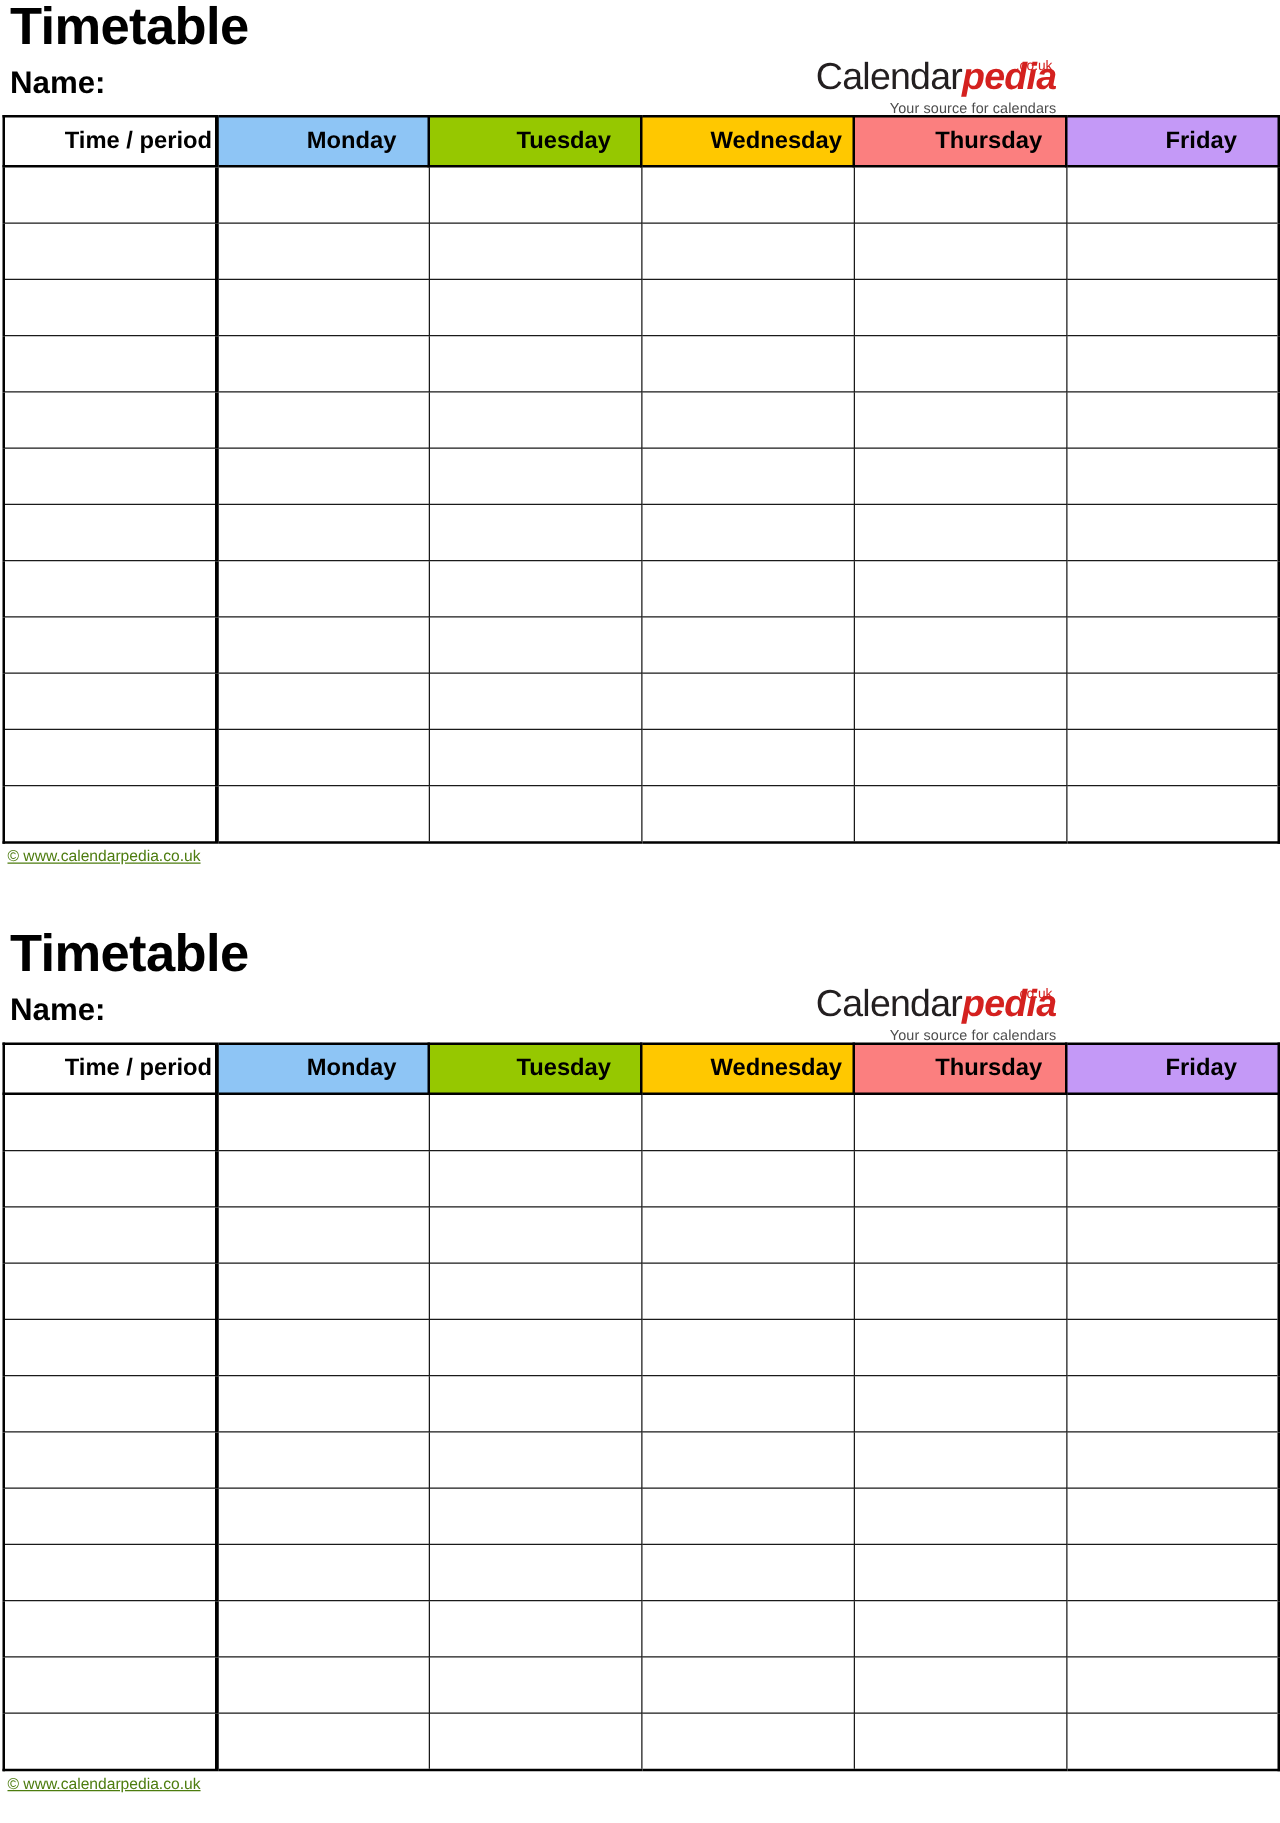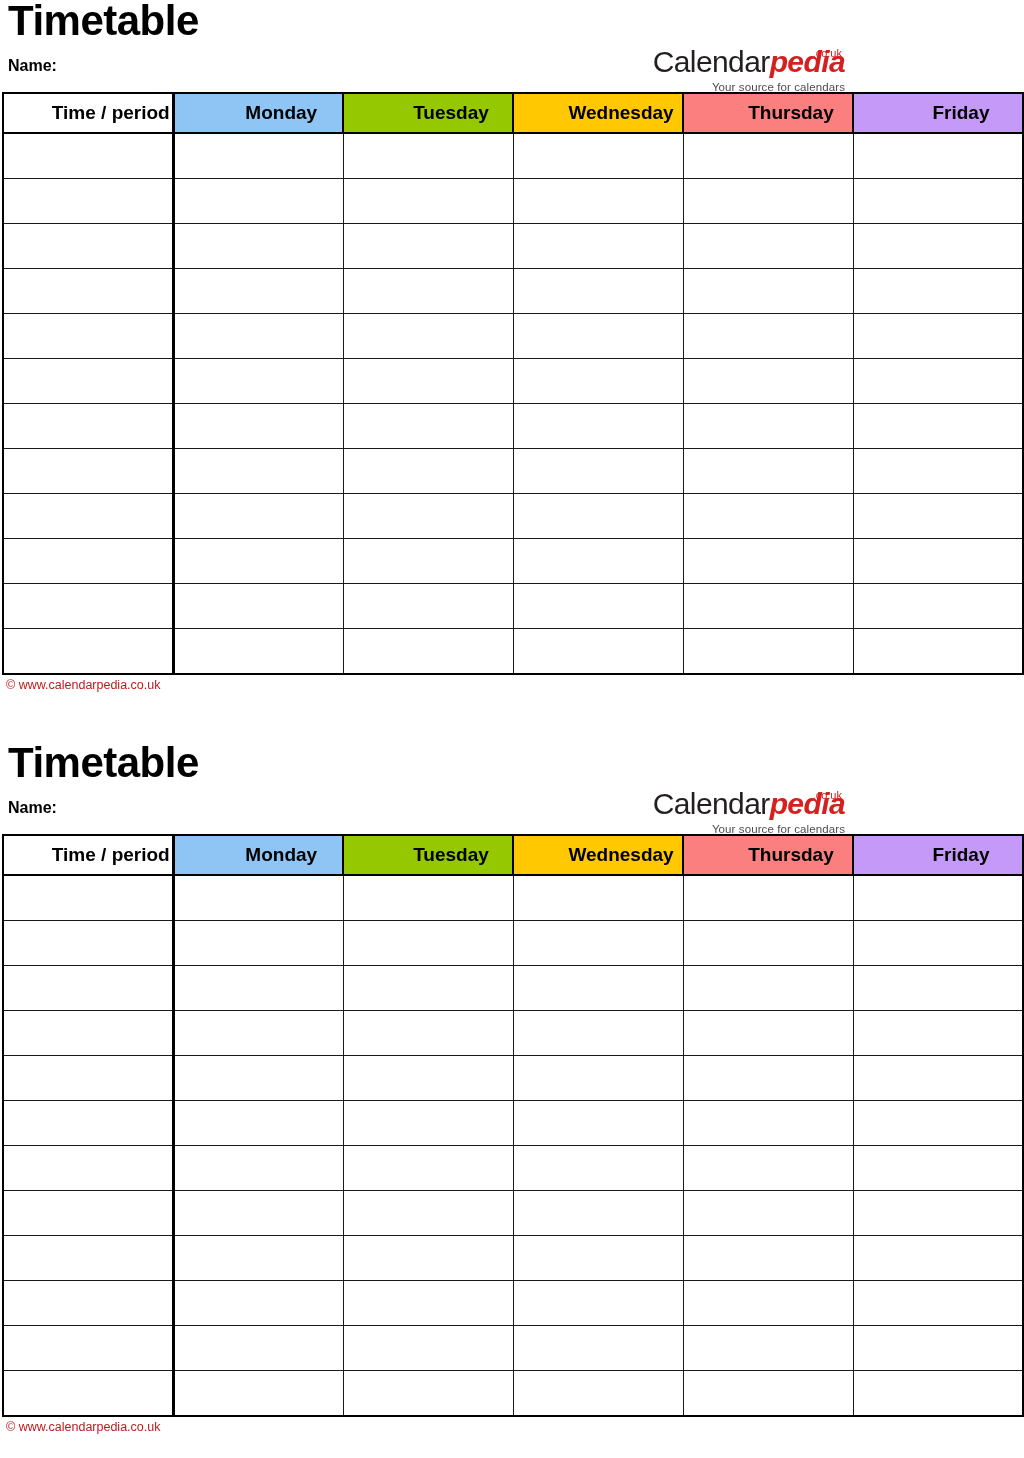--- a/index.html
+++ b/index.html
@@ -40,21 +40,21 @@
     font-size: 42px;
     font-weight: bold;
     letter-spacing: -0.5px;
     line-height: 50px;
     white-space: nowrap;
   }
   .name-label {
     position: absolute;
     left: 6px;
     top: 55px;
-    font-size: 16px;
+    font-size: 25px;
     font-weight: bold;
     line-height: 22px;
     white-space: nowrap;
   }
 
   
   .brand {
     position: absolute;
     right: 2px;
     top: 2px;
@@ -140,24 +140,25 @@
   table.timetable tbody tr:first-child td {
     border-top: 2px solid #000000;
   }
   table.timetable tbody tr:last-child td {
     border-bottom: 2px solid #000000;
   }
 
   
   .copyright {
     font-size: 12.5px;
-    color: #b91c1c;
+    color: #4d7c0f;
     padding: 3px 0 0 4px;
     line-height: 14px;
     white-space: nowrap;
+    text-decoration: underline;
   }
 
   .gap {
     height: 50px;
   }
 </style>
 </head>
 <body>
 
 <div class="page">

